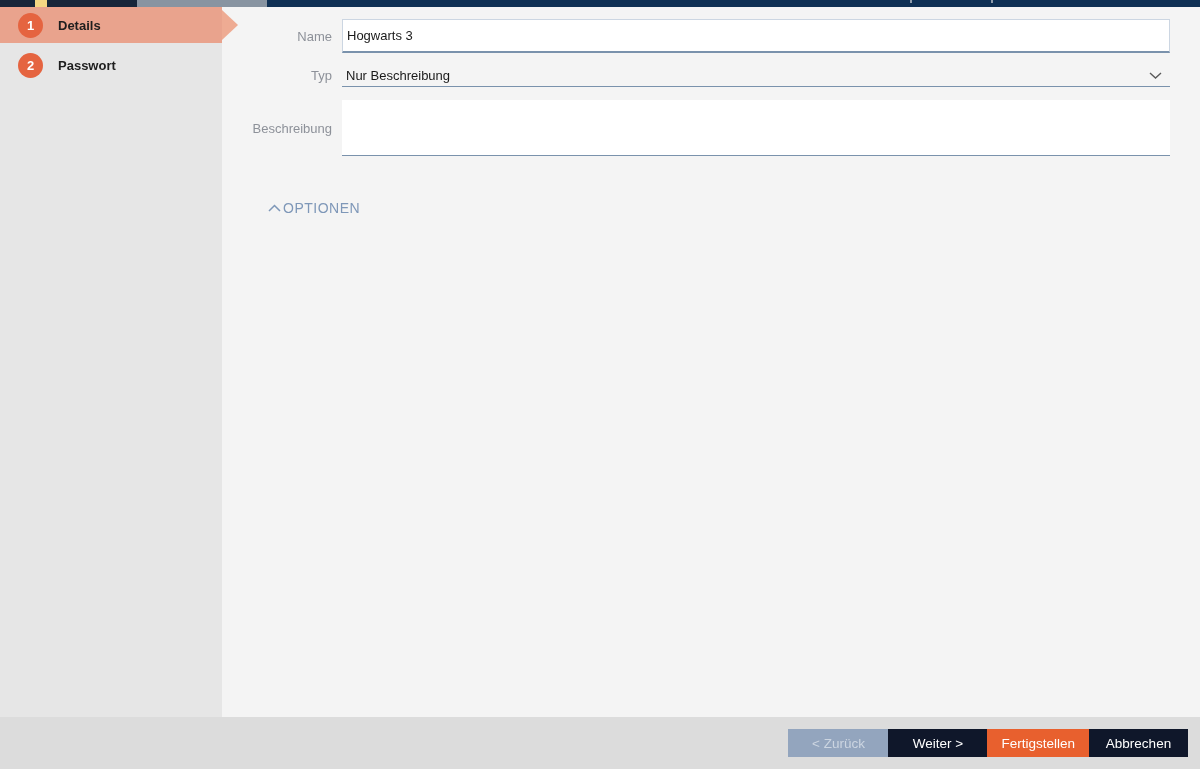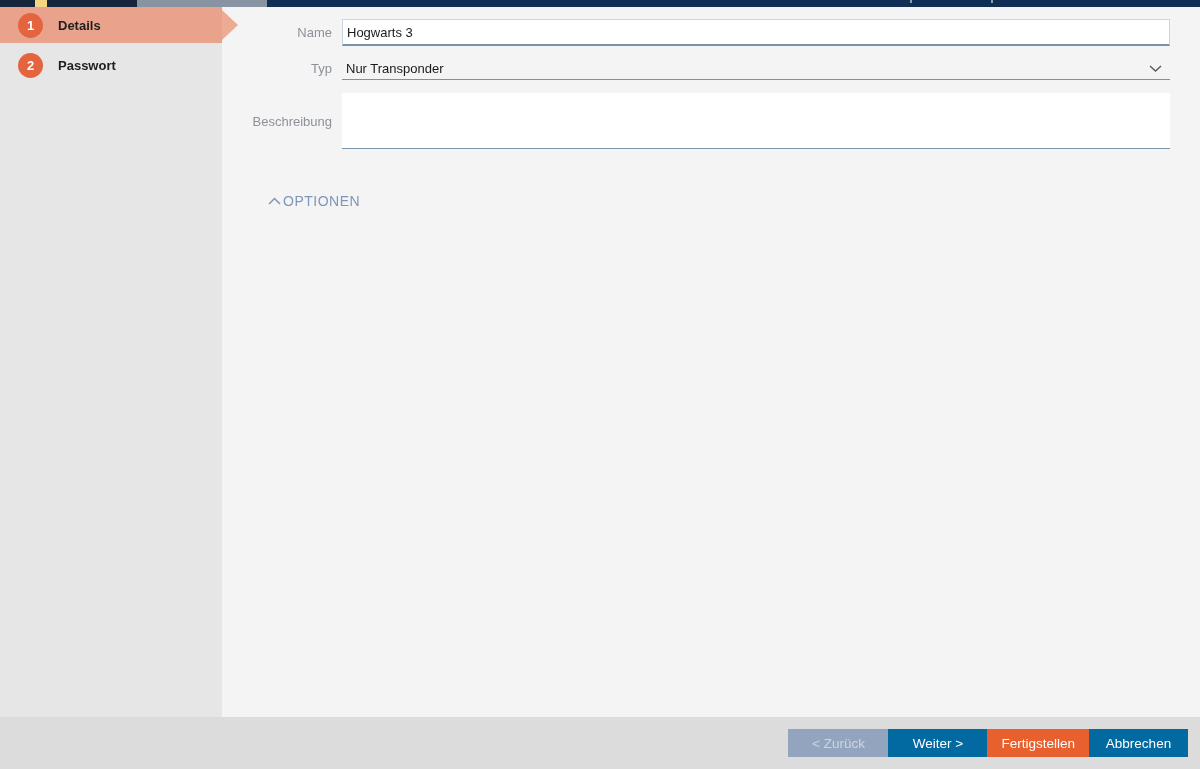--- a/index.html
+++ b/index.html
@@ -44,21 +44,21 @@
     border-left: 16px solid #eeab93;
   }
 
   main { flex: 1; background: #f4f4f4; padding-top: 12px; min-width: 0; }
   .row { display: flex; align-items: center; margin-right: 30px; }
   .row label {
     width: 120px; flex: none; text-align: right; padding-right: 10px;
     font-size: 13px; color: #8d9199;
   }
   .text-input {
-    flex: 1; height: 27px; background: #fff; font-size: 13px; color: #1a1a1a;
+    flex: 1; height: 34px; background: #fff; font-size: 13px; color: #1a1a1a;
     border: 1px solid #ccd6e2; border-bottom: 2px solid #7a92ac;
     padding: 0 4px; outline: none; font-family: inherit;
   }
   .row-typ { margin-top: 11px; }
   .dropdown {
     flex: 1; height: 23px; display: flex; align-items: center; cursor: pointer;
     border-bottom: 1px solid #7a92ac; background: transparent;
     font-size: 13px; color: #1a1a1a; padding: 0 4px; position: relative;
   }
   .dropdown .chev { position: absolute; right: 8px; top: 8px; }
@@ -75,21 +75,21 @@
   .options-toggle .label { letter-spacing: 0.5px; }
 
   
   footer {
     height: 52px; background: #dcdcdc; flex: none;
     display: flex; align-items: center; justify-content: flex-end;
     padding-right: 12px;
   }
   .btn {
     height: 28px; border: none; font-family: inherit; font-size: 13.5px;
-    color: #fff; background: #0369a1; cursor: pointer; padding: 0 14px;
+    color: #fff; background: #0f172a; cursor: pointer; padding: 0 14px;
   }
   .btn-back   { min-width: 100px; background: #93a5be; color: #ccd5e1; }
   .btn-next   { min-width: 99px; }
   .btn-finish { min-width: 97px; background: #e8602e; }
   .btn-cancel { min-width: 99px; }
 </style>
 </head>
 <body>
 
 <div class="app">
@@ -118,21 +118,21 @@
 
     <main>
       <div class="row row-name">
         <label>Name</label>
         <input class="text-input" type="text" autofocus="" value="Hogwarts 3" style="">
       </div>
 
       <div class="row row-typ">
         <label>Typ</label>
         <div class="dropdown">
-          <span>Nur Transponder</span>
+          <span>Nur Beschreibung</span>
           <svg class="chev" width="13" height="8" viewBox="0 0 13 8">
             <polyline points="1,1 6.5,6 12,1" fill="none" stroke="#5a5a5a" stroke-width="1.4"></polyline>
           </svg>
         </div>
       </div>
 
       <div class="row row-textarea">
         <label>Beschreibung</label>
         <textarea style=""></textarea>
       </div>

